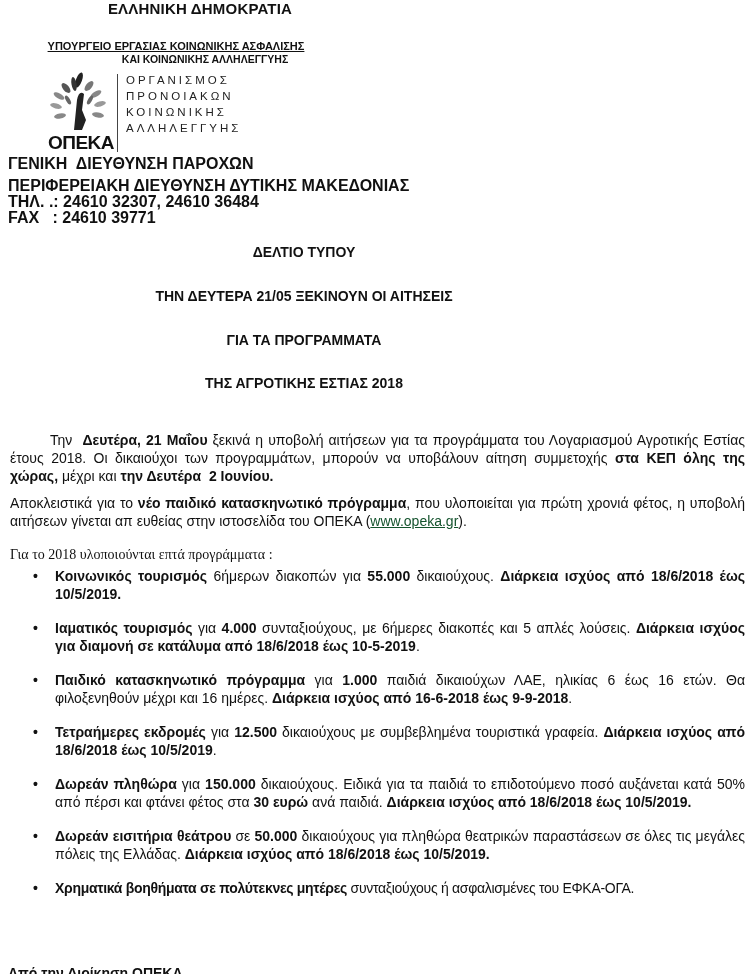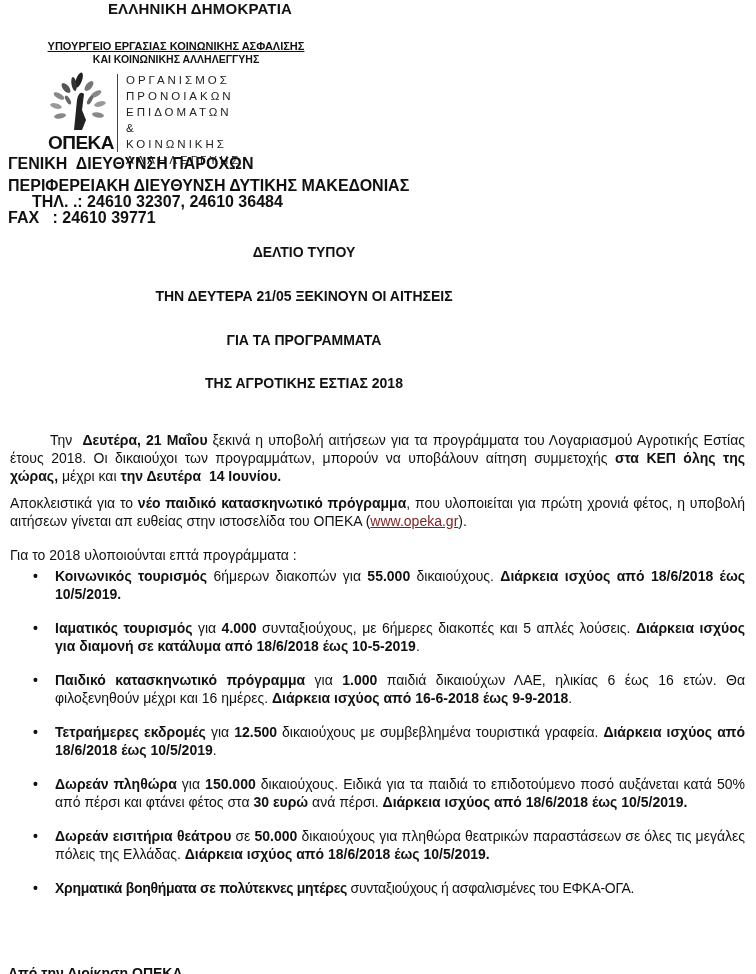--- a/index.html
+++ b/index.html
@@ -2,42 +2,42 @@
 <html><head>
 <meta charset="utf-8">
 <style>
   html, body { margin:0; padding:0; background:#ffffff; }
   body { width:756px; height:974px; position:relative; overflow:hidden; color:#111;
          font-family:"Liberation Sans", sans-serif; }
   .abs { position:absolute; }
   .hdr-center { position:absolute; left:0; width:352px; text-align:center; font-weight:bold; }
   #republic { top:0; font-size:15px; letter-spacing:0.2px;margin-left:24px; }
   #ministry1 { top:40px; font-size:11px;text-decoration:underline; }
-  #ministry2 { top:53px; font-size:10.5px; }
+  #ministry2 { top:53px; font-size:10.5px;padding-left:29px; }
   #logo { left:44px; top:70px; width:200px; height:84px; }
   #logo-word { position:absolute; left:0; top:62px; width:70px; text-align:right; font-weight:bold; font-size:19px; letter-spacing:-0.5px; }
   #logo-sep { position:absolute; left:73px; top:4px; width:1px; height:78px; background:#444; }
   #logo-lines { position:absolute; left:82px; top:2px; font-size:11.5px; line-height:16px; letter-spacing:3px; color:#222; }
   .dept { left:8px; font-weight:bold; font-size:16px; }
   #gen-dir { top:155px; }
   #region-dir { top:177px; }
   #tel { top:193px; }
   #fax { top:209px; }
   .title { position:absolute; left:0; width:608px; text-align:center; font-weight:bold; font-size:14px; }
   #t1 { top:244px; } #t2 { top:288px; } #t3 { top:332px; } #t4 { top:375px; }
   .para { position:absolute; left:10px; width:735px; font-size:14px; line-height:18px; text-align:justify; }
   #p1 { top:431px; }
   #p2 { top:494px; }
-  #p3 { top:546px; }
+  #p3 { top:546px;font-family:Liberation Serif, serif; }
   ul#programs { position:absolute; left:0; top:567px; width:745px; margin:0; padding:0; list-style:none; }
   ul#programs li { position:relative; padding-left:55px; font-size:14px; line-height:18px; text-align:justify; margin-bottom:16px; }
   ul#programs li .bullet { position:absolute; left:33px; top:0; font-weight:bold; }
   ul#programs li.last { font-family:"Liberation Sans", sans-serif; letter-spacing:-0.3px; }
   b { font-weight:bold; }
-  a.link { color:#7f1d1d; text-decoration:underline; }
+  a.link { color:#14532d; text-decoration:underline; }
   #signoff { position:absolute; left:8px; top:965px; font-weight:bold; font-size:14px; }
 </style>
 </head>
 <body>
 
 <div class="hdr-center" id="republic">ΕΛΛΗΝΙΚΗ ΔΗΜΟΚΡΑΤΙΑ</div>
 <div class="hdr-center" id="ministry1">ΥΠΟΥΡΓΕΙΟ ΕΡΓΑΣΙΑΣ ΚΟΙΝΩΝΙΚΗΣ ΑΣΦΑΛΙΣΗΣ</div>
 <div class="hdr-center" id="ministry2">ΚΑΙ ΚΟΙΝΩΝΙΚΗΣ ΑΛΛΗΛΕΓΓΥΗΣ</div>
 
 <div class="abs" id="logo">
@@ -56,45 +56,44 @@
       <ellipse cx="24" cy="30" rx="2" ry="5" transform="rotate(-30 24 30)" fill="#666"></ellipse>
       <ellipse cx="46" cy="30" rx="2" ry="5" transform="rotate(30 46 30)" fill="#666"></ellipse>
       <path d="M30 60 L33 30 Q35 20 40 24 L38 40 L42 50 L38 60 Z" fill="#222"></path>
     </g>
   </svg>
   <div id="logo-word">ΟΠΕΚΑ</div>
   <div id="logo-sep"></div>
   <div id="logo-lines">
     <div>ΟΡΓΑΝΙΣΜΟΣ</div>
     <div>ΠΡΟΝΟΙΑΚΩΝ</div>
-    <div>ΕΠΙΔΟΜΑΤΩΝ &amp;</div>
     <div>ΚΟΙΝΩΝΙΚΗΣ</div>
     <div>ΑΛΛΗΛΕΓΓΥΗΣ</div>
   </div>
 </div>
 
 <div class="abs dept" id="gen-dir" style="white-space:pre;">ΓΕΝΙΚΗ  ΔΙΕΥΘΥΝΣΗ ΠΑΡΟΧΩΝ</div>
 <div class="abs dept" id="region-dir">ΠΕΡΙΦΕΡΕΙΑΚΗ ΔΙΕΥΘΥΝΣΗ ΔΥΤΙΚΗΣ ΜΑΚΕΔΟΝΙΑΣ</div>
-<div class="abs dept" id="tel" style="white-space:pre;margin-left:24px;">ΤΗΛ. .: 24610 32307, 24610 36484</div>
+<div class="abs dept" id="tel" style="white-space:pre;">ΤΗΛ. .: 24610 32307, 24610 36484</div>
 <div class="abs dept" id="fax" style="white-space:pre;">FAX   : 24610 39771</div>
 
 <div class="title" id="t1">ΔΕΛΤΙΟ ΤΥΠΟΥ</div>
 <div class="title" id="t2">ΤΗΝ ΔΕΥΤΕΡΑ 21/05 ΞΕΚΙΝΟΥΝ ΟΙ ΑΙΤΗΣΕΙΣ</div>
 <div class="title" id="t3">ΓΙΑ ΤΑ ΠΡΟΓΡΑΜΜΑΤΑ</div>
 <div class="title" id="t4">ΤΗΣ ΑΓΡΟΤΙΚΗΣ ΕΣΤΙΑΣ 2018</div>
 
-<div class="para" id="p1"><span style="white-space:pre-wrap;margin-left:40px;">Την  </span><b>Δευτέρα, 21 Μαΐου</b><span> ξεκινά η υποβολή αιτήσεων για τα προγράμματα του Λογαριασμού Αγροτικής Εστίας έτους 2018. Οι δικαιούχοι των προγραμμάτων, μπορούν να υποβάλουν αίτηση συμμετοχής </span><b>στα ΚΕΠ όλης της χώρας,</b><span> μέχρι και </span><b style="white-space:pre-wrap;">την Δευτέρα  14 Ιουνίου.</b></div>
+<div class="para" id="p1"><span style="white-space:pre-wrap;margin-left:40px;">Την  </span><b>Δευτέρα, 21 Μαΐου</b><span> ξεκινά η υποβολή αιτήσεων για τα προγράμματα του Λογαριασμού Αγροτικής Εστίας έτους 2018. Οι δικαιούχοι των προγραμμάτων, μπορούν να υποβάλουν αίτηση συμμετοχής </span><b>στα ΚΕΠ όλης της χώρας,</b><span> μέχρι και </span><b style="white-space:pre-wrap;">την Δευτέρα  2 Ιουνίου.</b></div>
 
 <div class="para" id="p2"><span>Αποκλειστικά για το </span><b>νέο παιδικό κατασκηνωτικό πρόγραμμα</b><span>, που υλοποιείται για πρώτη χρονιά φέτος, η υποβολή αιτήσεων γίνεται απ ευθείας στην ιστοσελίδα του ΟΠΕΚΑ (</span><a class="link" href="#">www.opeka.gr</a><span>).</span></div>
 
 <div class="para" id="p3">Για το 2018 υλοποιούνται επτά προγράμματα :</div>
 
 <ul id="programs">
     <li><span class="bullet">•</span><b>Κοινωνικός τουρισμός</b><span> 6ήμερων διακοπών για </span><b>55.000</b><span> δικαιούχους. </span><b>Διάρκεια ισχύος από 18/6/2018 έως 10/5/2019.</b></li>
     <li><span class="bullet">•</span><b>Ιαματικός τουρισμός</b><span> για </span><b>4.000</b><span> συνταξιούχους, με 6ήμερες διακοπές και 5 απλές λούσεις. </span><b>Διάρκεια ισχύος για διαμονή σε κατάλυμα από 18/6/2018 έως 10-5-2019</b><span>.</span></li>
     <li><span class="bullet">•</span><b>Παιδικό κατασκηνωτικό πρόγραμμα</b><span> για </span><b>1.000</b><span> παιδιά δικαιούχων ΛΑΕ, ηλικίας 6 έως 16 ετών. Θα φιλοξενηθούν μέχρι και 16 ημέρες. </span><b>Διάρκεια ισχύος από 16-6-2018 έως 9-9-2018</b><span>.</span></li>
     <li><span class="bullet">•</span><b>Τετραήμερες εκδρομές</b><span> για </span><b>12.500</b><span> δικαιούχους με συμβεβλημένα τουριστικά γραφεία. </span><b>Διάρκεια ισχύος από 18/6/2018 έως 10/5/2019</b><span>.</span></li>
-    <li><span class="bullet">•</span><b>Δωρεάν πληθώρα</b><span> για </span><b>150.000</b><span> δικαιούχους. Ειδικά για τα παιδιά το επιδοτούμενο ποσό αυξάνεται κατά 50% από πέρσι και φτάνει φέτος στα </span><b>30 ευρώ</b><span> ανά πέρσι. </span><b>Διάρκεια ισχύος από 18/6/2018 έως 10/5/2019.</b></li>
+    <li><span class="bullet">•</span><b>Δωρεάν πληθώρα</b><span> για </span><b>150.000</b><span> δικαιούχους. Ειδικά για τα παιδιά το επιδοτούμενο ποσό αυξάνεται κατά 50% από πέρσι και φτάνει φέτος στα </span><b>30 ευρώ</b><span> ανά παιδιά. </span><b>Διάρκεια ισχύος από 18/6/2018 έως 10/5/2019.</b></li>
     <li><span class="bullet">•</span><b>Δωρεάν εισιτήρια θεάτρου</b><span> σε </span><b>50.000</b><span> δικαιούχους για πληθώρα θεατρικών παραστάσεων σε όλες τις μεγάλες πόλεις της Ελλάδας. </span><b>Διάρκεια ισχύος από 18/6/2018 έως 10/5/2019.</b></li>
     <li class="last"><span class="bullet">•</span><b>Χρηματικά βοηθήματα σε πολύτεκνες μητέρες</b><span> συνταξιούχους ή ασφαλισμένες του ΕΦΚΑ-ΟΓΑ.</span></li>
   </ul>
 
 <div id="signoff">Από την Διοίκηση ΟΠΕΚΑ</div>
 
 </body></html>

